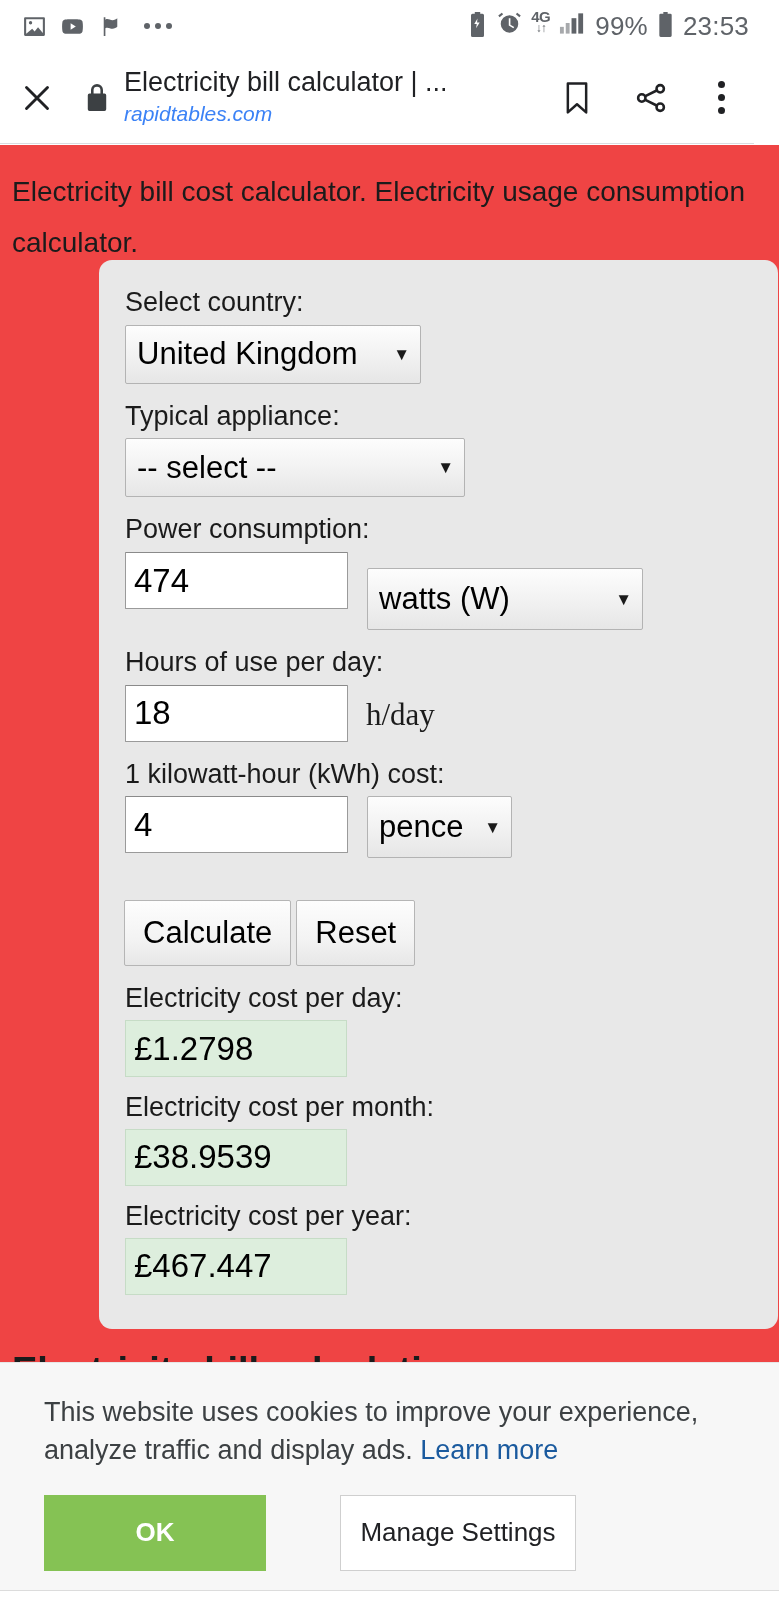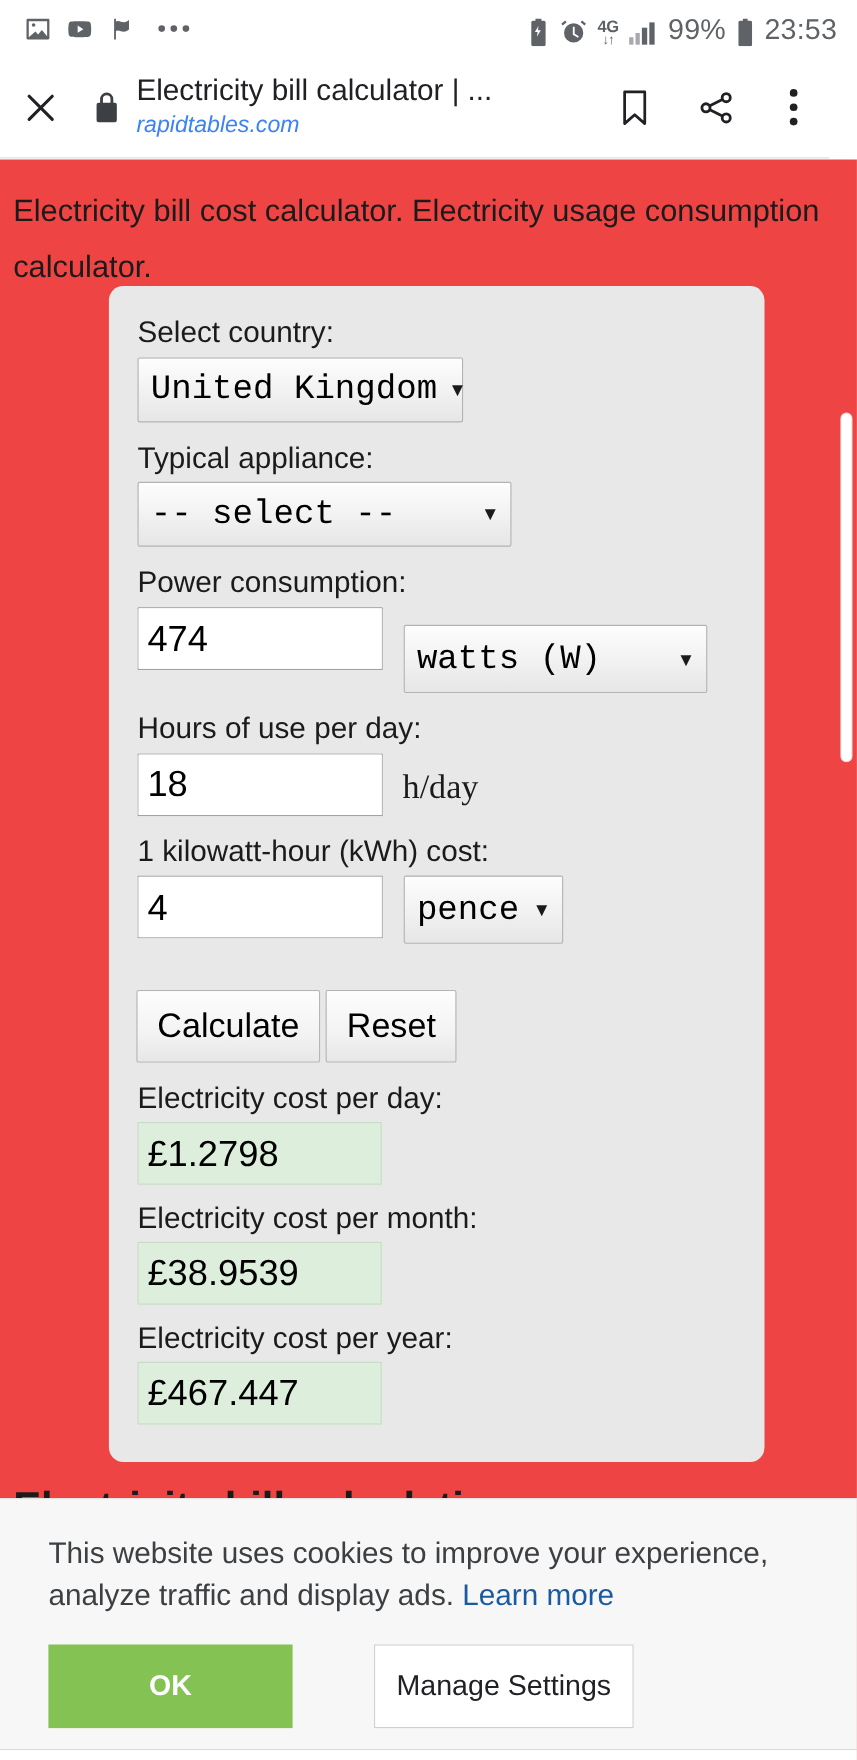--- a/index.html
+++ b/index.html
@@ -17,21 +17,21 @@
 
   
   #statusbar {
     position: absolute; left: 0; top: 0;
     width: 779px; height: 52px;
     background: #ffffff;
     display: flex; align-items: center;
     color: #5f6368;
   }
   .sb-left { display: flex; align-items: center; gap: 13px; padding-left: 22px; }
-  .sb-right { margin-left: auto; display: flex; align-items: flex-end; gap: 9px; padding-right: 18px; }
+  .sb-right { margin-left: auto; display: flex; align-items: flex-start; gap: 9px; padding-right: 30px; }
   .sb-ico { display: block; }
   .sb-dots { display: flex; align-items: center; gap: 5px; margin-left: 8px; }
   .sb-dots i { width: 6px; height: 6px; border-radius: 50%; background: #5f6368; display: block; }
   .sb-text {
     font-size: 26px; color: #5f6368; letter-spacing: .2px;
     font-family: "Liberation Sans", sans-serif;
   }
   .sb-4g {
     display: flex; flex-direction: column; align-items: center;
     line-height: .85; font-size: 13px; color: #5f6368; font-weight: 700;
@@ -97,21 +97,21 @@
     position: absolute; right: 4px; top: 230px;
     width: 11px; height: 318px;
     border: 1px solid #e2e2e2;
     border-radius: 6px;
     background: #ffffff;
   }
 
   
   #calc-card {
     position: absolute; left: 99px; top: 115px;
-    width: 596px;
+    width: 679px;
     background: #e8e8e8;
     border-radius: 13px;
     padding: 28px 0 34px 0;
   }
   .fld-label {
     font-size: 27px; color: #1b1b1b; line-height: 1.1;
     padding-left: 26px; margin-bottom: 7px;
     font-family: "Liberation Sans", sans-serif;
   }
   .row { padding-left: 26px; display: flex; align-items: flex-start; }
@@ -125,21 +125,21 @@
     border-radius: 2px;
     color: #000;
     font-size: 31px;
     font-family: "Liberation Sans", sans-serif;
     height: 59px;
     display: flex; align-items: center;
     padding: 0 10px 0 11px;
     box-sizing: border-box;
     white-space: nowrap;
   }
-  .sel .cap { flex: 1 1 auto; font-family: Liberation Mono, monospace; }
+  .sel .cap { flex: 1 1 auto; }
   .sel .arrow {
     margin-left: 10px;
     font-size: 17px; line-height: 1; color: #1a1a1a;
   }
   #sel-country { width: 296px; margin-bottom: 18px; }
   #sel-appliance { width: 340px; margin-bottom: 18px; }
   #sel-appliance .arrow { margin-left: 18px; }
   #sel-power-unit { width: 276px; height: 62px; font-size: 31px; margin-top: 16px; }
   #sel-power-unit .arrow { margin-left: 18px; }
   #sel-cost-unit { width: 145px; height: 62px; font-size: 31px; }

